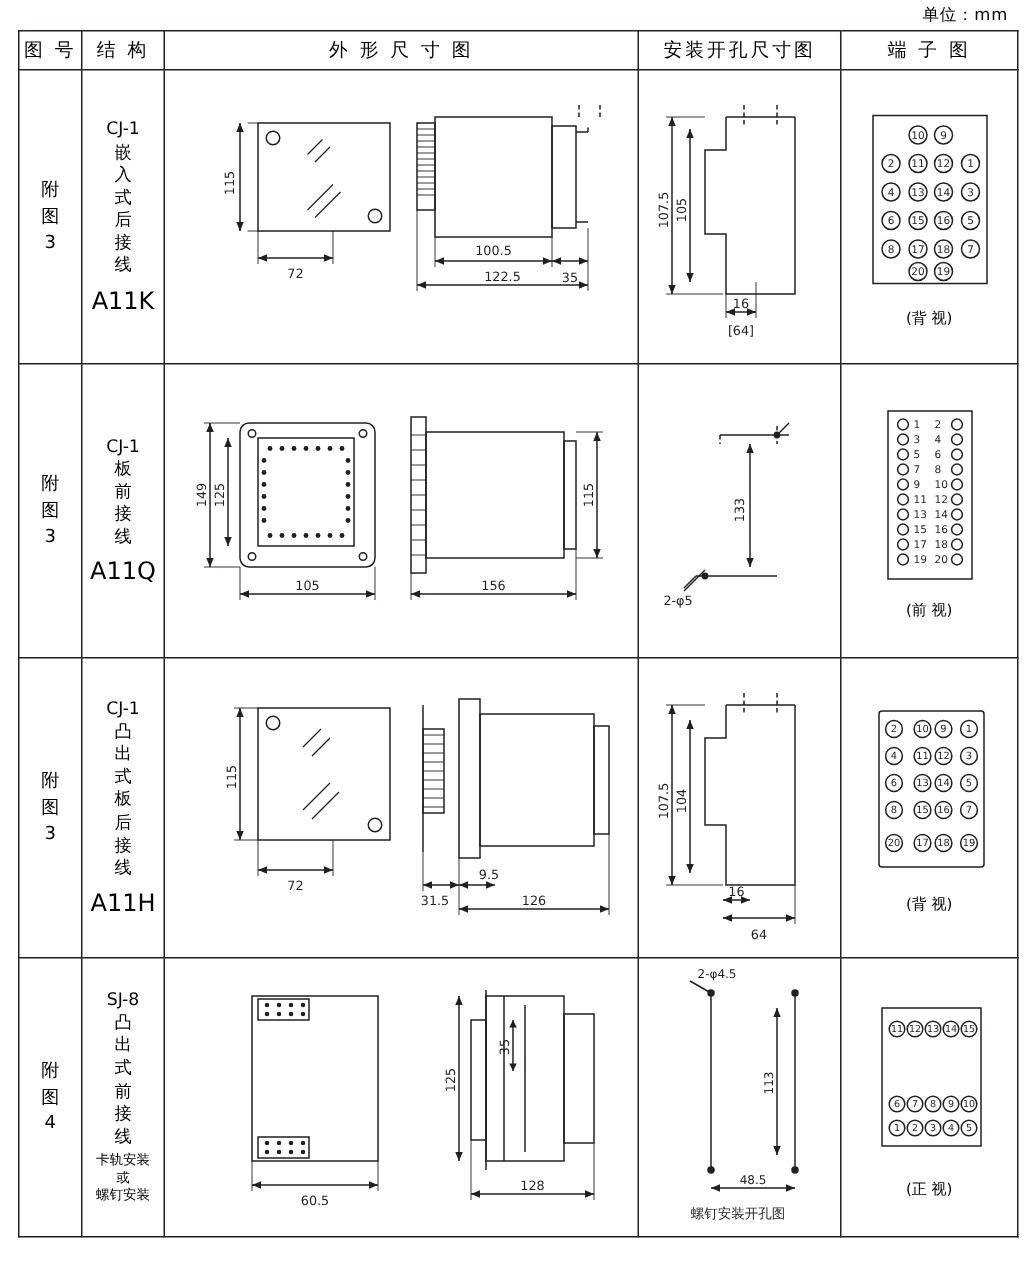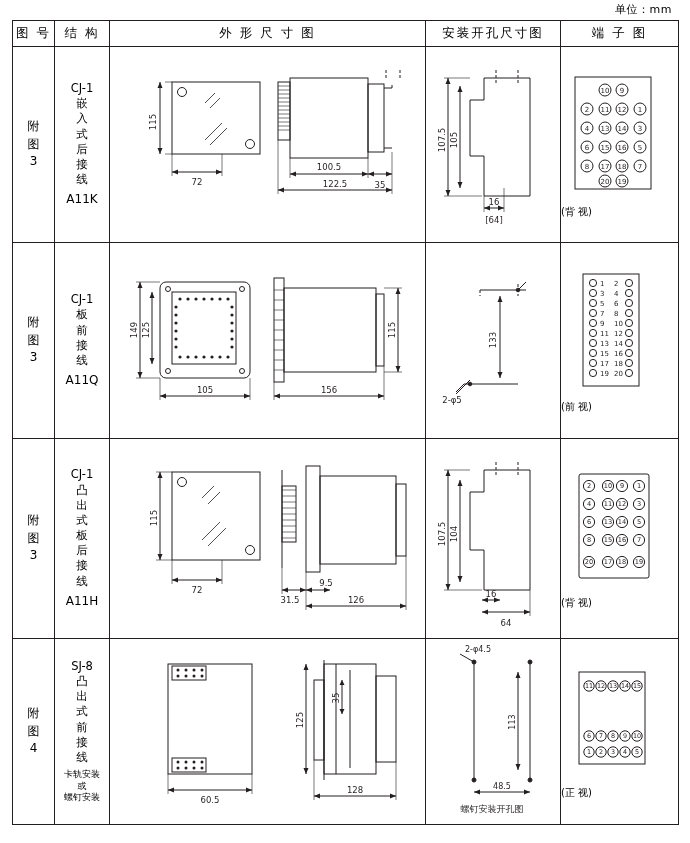--- a/index.html
+++ b/index.html
@@ -60,27 +60,27 @@
   td.cell-no span { display: block; }
 
   td.cell-struct {
     font-size: 11.5px;
     line-height: 1.32;
     padding: 4px 2px;
     margin-top: 48px;
   }
   .struct-model { font-weight: normal; }
   .struct-cn span { display: block; }
-  .struct-code { margin-top: 5px; font-size: 12px; }
+  .struct-code { margin-top: 5px; font-size: 16px; }
   .struct-note { font-size: 9px; line-height: 1.3; margin-top: 4px; }
 
   .dwg { position: relative; width: 100%; height: 100%; }
   svg { display: block; }
   td.cell-term { position: relative; }
-  .term-wrap { display: flex; flex-direction: column; align-items: flex-start; justify-content: center; }
+  .term-wrap { display: flex; flex-direction: column; align-items: center; justify-content: center; }
   .term-cap { margin-top: 6px; font-size: 10px; }
   .row1 { height: 196px; }
   .row2 { height: 196px; }
   .row3 { height: 200px; }
   .row4 { height: 186px; }
 </style>
 </head>
 <body>
 
 <div class="page">

